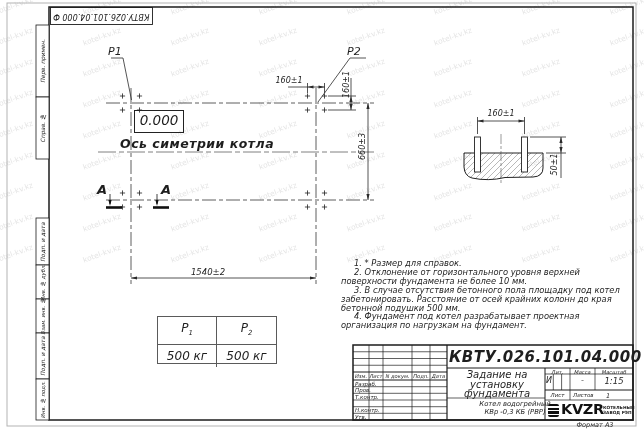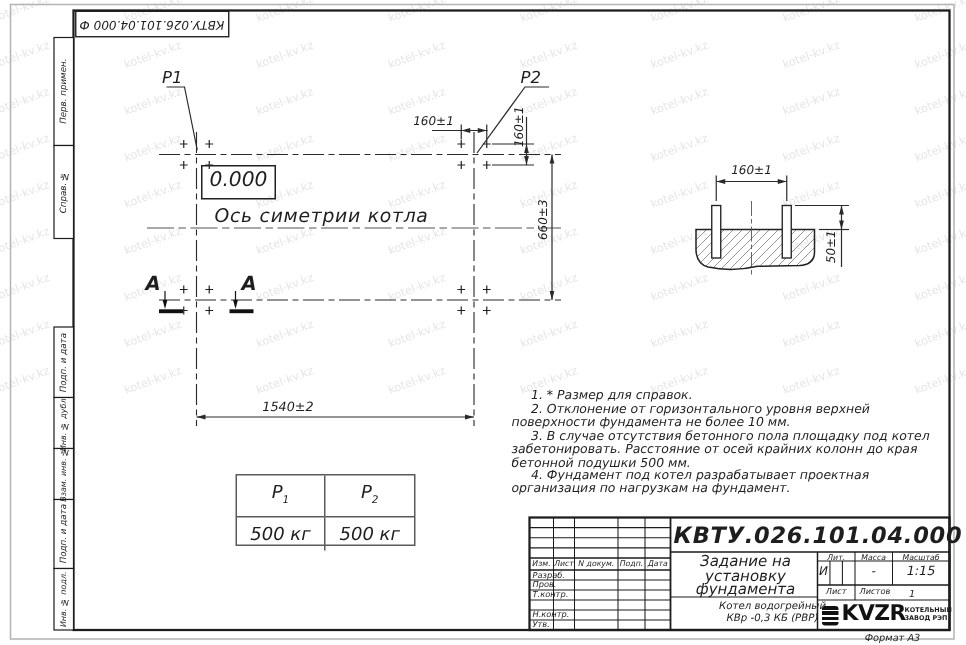--- a/index.html
+++ b/index.html
@@ -171,25 +171,25 @@
   <div class="mbox" style="left:36px;top:333px;width:13px;height:46px;">
       <span class="t vtext" style="position:static;font-size:5.8px;">Подп. и дата</span>
     </div>
   <div class="mbox" style="left:36px;top:379px;width:13px;height:41px;">
       <span class="t vtext" style="position:static;font-size:5.3px;">Инв. № подл.</span>
     </div>
 
   <div class="t" style="left:108px;top:45px;font-size:11px;">P1</div>
   <div class="t" style="left:347px;top:45px;font-size:11px;">P2</div>
   <div class="t c" style="left:134px;top:110px;width:48px;height:21px;border:1.1px solid #222;font-size:13.5px;line-height:19px;">0.000</div>
-  <div class="t" style="left:143px;top:136px;font-size:12.5px;letter-spacing:.5px;">Ось симетрии котла</div>
+  <div class="t" style="left:120px;top:136px;font-size:12.5px;letter-spacing:.5px;font-weight:bold;">Ось симетрии котла</div>
   <div class="t c" style="left:274px;top:76px;width:30px;font-size:8px;">160±1</div>
   <div class="t c" style="left:331px;top:80px;width:30px;font-size:8px;transform:rotate(-90deg);">160±1</div>
   <div class="t c" style="left:347px;top:142px;width:30px;font-size:8px;transform:rotate(-90deg);">660±3</div>
-  <div class="t c" style="left:168px;top:267px;width:48px;font-size:8.5px;">1540±2</div>
+  <div class="t c" style="left:184px;top:267px;width:48px;font-size:8.5px;">1540±2</div>
   <div class="t" style="left:97px;top:182px;font-size:13px;font-weight:600;">A</div>
   <div class="t" style="left:161px;top:182px;font-size:13px;font-weight:600;">A</div>
 
   <div class="t c" style="left:481px;top:109px;width:40px;font-size:8px;">160±1</div>
   <div class="t c" style="left:539px;top:160px;width:30px;font-size:8px;transform:rotate(-90deg);">50±1</div>
 
   <div style="position:absolute;left:157px;top:316px;width:118px;height:46px;border:1px solid #5a5a5a;display:grid;grid-template-columns:1fr 1fr;grid-template-rows:1fr 1fr;">
     <div class="t c" style="position:static;border-right:1px solid #5a5a5a;border-bottom:1px solid #5a5a5a;font-size:12px;line-height:22px;"><span>P</span><sub style="font-size:7px;">1</sub></div>
     <div class="t c" style="position:static;border-bottom:1px solid #5a5a5a;font-size:12px;line-height:22px;"><span>P</span><sub style="font-size:7px;">2</sub></div>
     <div class="t c" style="position:static;border-right:1px solid #5a5a5a;font-size:12px;line-height:22px;">500 кг</div>

